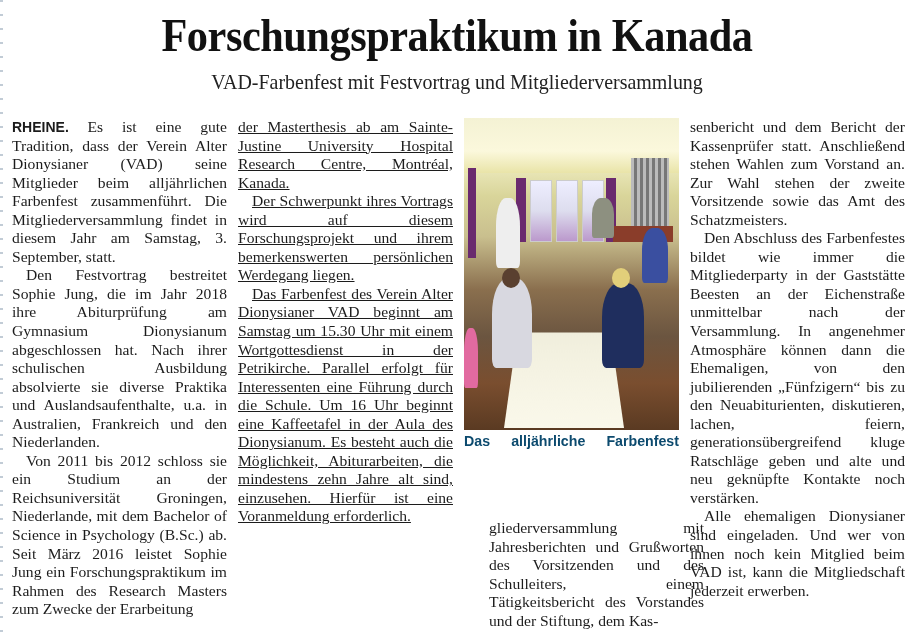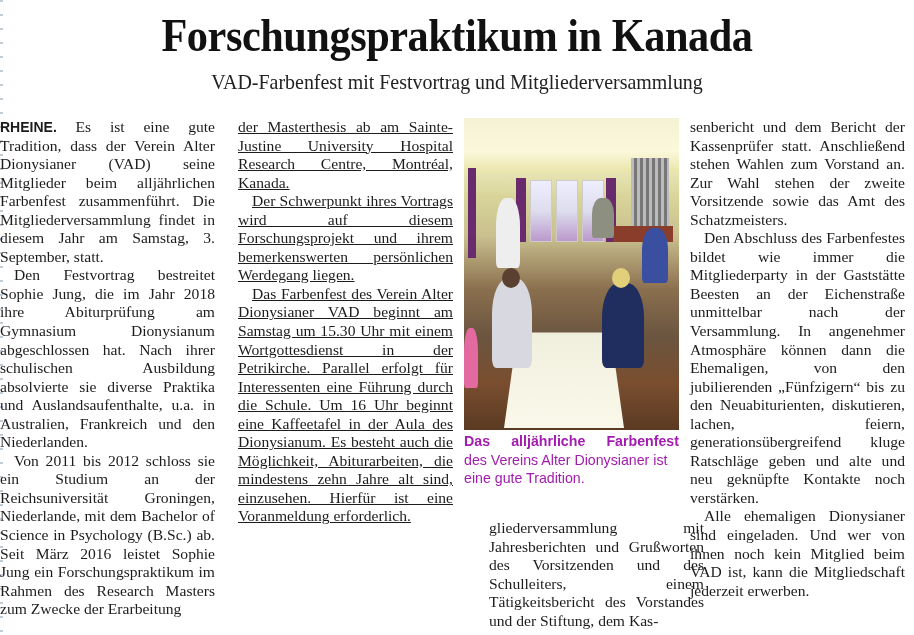--- a/index.html
+++ b/index.html
@@ -11,38 +11,38 @@
     letter-spacing: -0.5px; transform: scaleX(0.92); transform-origin: center; line-height: 56px; color: #111; }
   .subhead { position: absolute; left: 0; top: 68px; width: 914px; text-align: center;
     font-family: "Liberation Serif", "DejaVu Serif", serif; font-size: 21px; line-height: 28px; color: #222;
     transform: scaleX(0.95); transform-origin: center; }
   .col { position: absolute; top: 118px; width: 215px; font-family: "Liberation Serif", "DejaVu Serif", serif;
     font-size: 15.6px; line-height: 18.55px; text-align: justify; hyphens: manual; color: #1c1c1c; }
   .col p { margin: 0; text-indent: 14px; }
   .col p.first { text-indent: 0; }
   .col p.cont { text-indent: 0; }
   .dateline { font-family: "Liberation Sans", "DejaVu Sans", sans-serif; font-weight: bold; font-size: 14px; }
-  #col1 { left: 0; }
+  #col1 { left: 12px; }
   #col2 { left: 238px; text-decoration: underline; }
   #col3 { left: 464px; margin-left: 25px; }
   #col4 { left: 690px; }
   .photo { position: absolute; left: 464px; top: 118px; width: 215px; height: 312px; overflow: hidden;
     background: linear-gradient(180deg, #e8e6b8 0%, #f2f0c8 12%, #d9d59a 25%, #c9bf8e 38%, #8a6f4e 55%, #6b5540 70%, #7a4e2f 85%, #5a3a22 100%); }
   .photo .ceiling { position: absolute; left: 0; top: 0; width: 215px; height: 55px;
     background: linear-gradient(180deg, #f4f2d4, #fbf8dc 60%, #e9e4a8); }
   .photo .window { position: absolute; top: 62px; width: 20px; height: 60px; background: linear-gradient(180deg, #eef 0%, #dde 50%, #b9c 100%); border: 1px solid #ccc; }
   .photo .curtain { position: absolute; top: 60px; width: 10px; height: 64px; background: #6a2a6e; }
   .photo .organ { position: absolute; right: 10px; top: 40px; width: 38px; height: 70px;
     background: repeating-linear-gradient(90deg, #bbb 0 3px, #777 3px 6px); }
   .photo .organ-base { position: absolute; right: 6px; top: 108px; width: 60px; height: 16px; background: #8a3d2a; }
   .photo .table { position: absolute; left: 40px; top: 160px; width: 120px; height: 150px;
     background: linear-gradient(180deg, #f0eedc, #faf8ea); transform: perspective(300px) rotateX(35deg); transform-origin: bottom; }
   .photo .person { position: absolute; border-radius: 40% 40% 10% 10%; }
   .caption { position: absolute; left: 464px; top: 432px; width: 215px; font-family: "Liberation Sans", "DejaVu Sans", sans-serif;
-    font-size: 14.2px; line-height: 18.5px; color: #a21caf; }
+    font-size: 14.2px; line-height: 18.5px; color: #0c4a6e; }
   .caption .cap-title { font-weight: bold; display: block; text-align: justify; text-align-last: justify; }
   #col3 { top: 519px; }
 </style>
 </head>
 <body>
 
 <div class="edge-dots"></div>
 
 <h1 class="headline" style="margin:0;">Forschungspraktikum in Kanada</h1>
 <div class="subhead">VAD-Farbenfest mit Festvortrag und Mitgliederversammlung</div>
@@ -75,21 +75,20 @@
   <div class="person" style="left:138px; top:165px; width:42px; height:85px; background:#1f2e5e;"></div>
   <div class="person" style="left:148px; top:150px; width:18px; height:20px; background:#e2cf7a; border-radius:50%;"></div>
   <div class="person" style="left:32px; top:80px; width:24px; height:70px; background:#eeeeee;"></div>
   <div class="person" style="left:128px; top:80px; width:22px; height:40px; background:#8d9080;"></div>
   <div class="person" style="left:178px; top:110px; width:26px; height:55px; background:#3a4fa0;"></div>
   <div class="person" style="left:0px; top:210px; width:14px; height:60px; background:#e26aa0;"></div>
 </div>
 
 <div class="caption">
   <span class="cap-title">Das alljährliche Farbenfest</span>
-  <span>des Vereins Alter Dionysianer ist eine gute Tradition.</span>
 </div>
 
 <div class="col" id="col3">
   <p class="cont">gliederversammlung mit Jahresberichten und Grußworten des Vorsitzenden und des Schulleiters, einem Tätigkeitsbericht des Vorstandes und der Stiftung, dem Kas-</p>
 </div>
 
 <div class="col" id="col4">
   <p class="cont">senbericht und dem Bericht der Kassenprüfer statt. Anschließend stehen Wahlen zum Vorstand an. Zur Wahl stehen der zweite Vorsitzende sowie das Amt des Schatzmeisters.</p>
   <p>Den Abschluss des Farbenfestes bildet wie immer die Mitgliederparty in der Gaststätte Beesten an der Eichenstraße unmittelbar nach der Versammlung. In angenehmer Atmosphäre können dann die Ehemaligen, von den jubilierenden „Fünfzigern“ bis zu den Neuabiturienten, diskutieren, lachen, feiern, generationsübergreifend kluge Ratschläge geben und alte und neu geknüpfte Kontakte noch verstärken.</p>
   <p>Alle ehemaligen Dionysianer sind eingeladen. Und wer von ihnen noch kein Mitglied beim VAD ist, kann die Mitgliedschaft jederzeit erwerben.</p>

